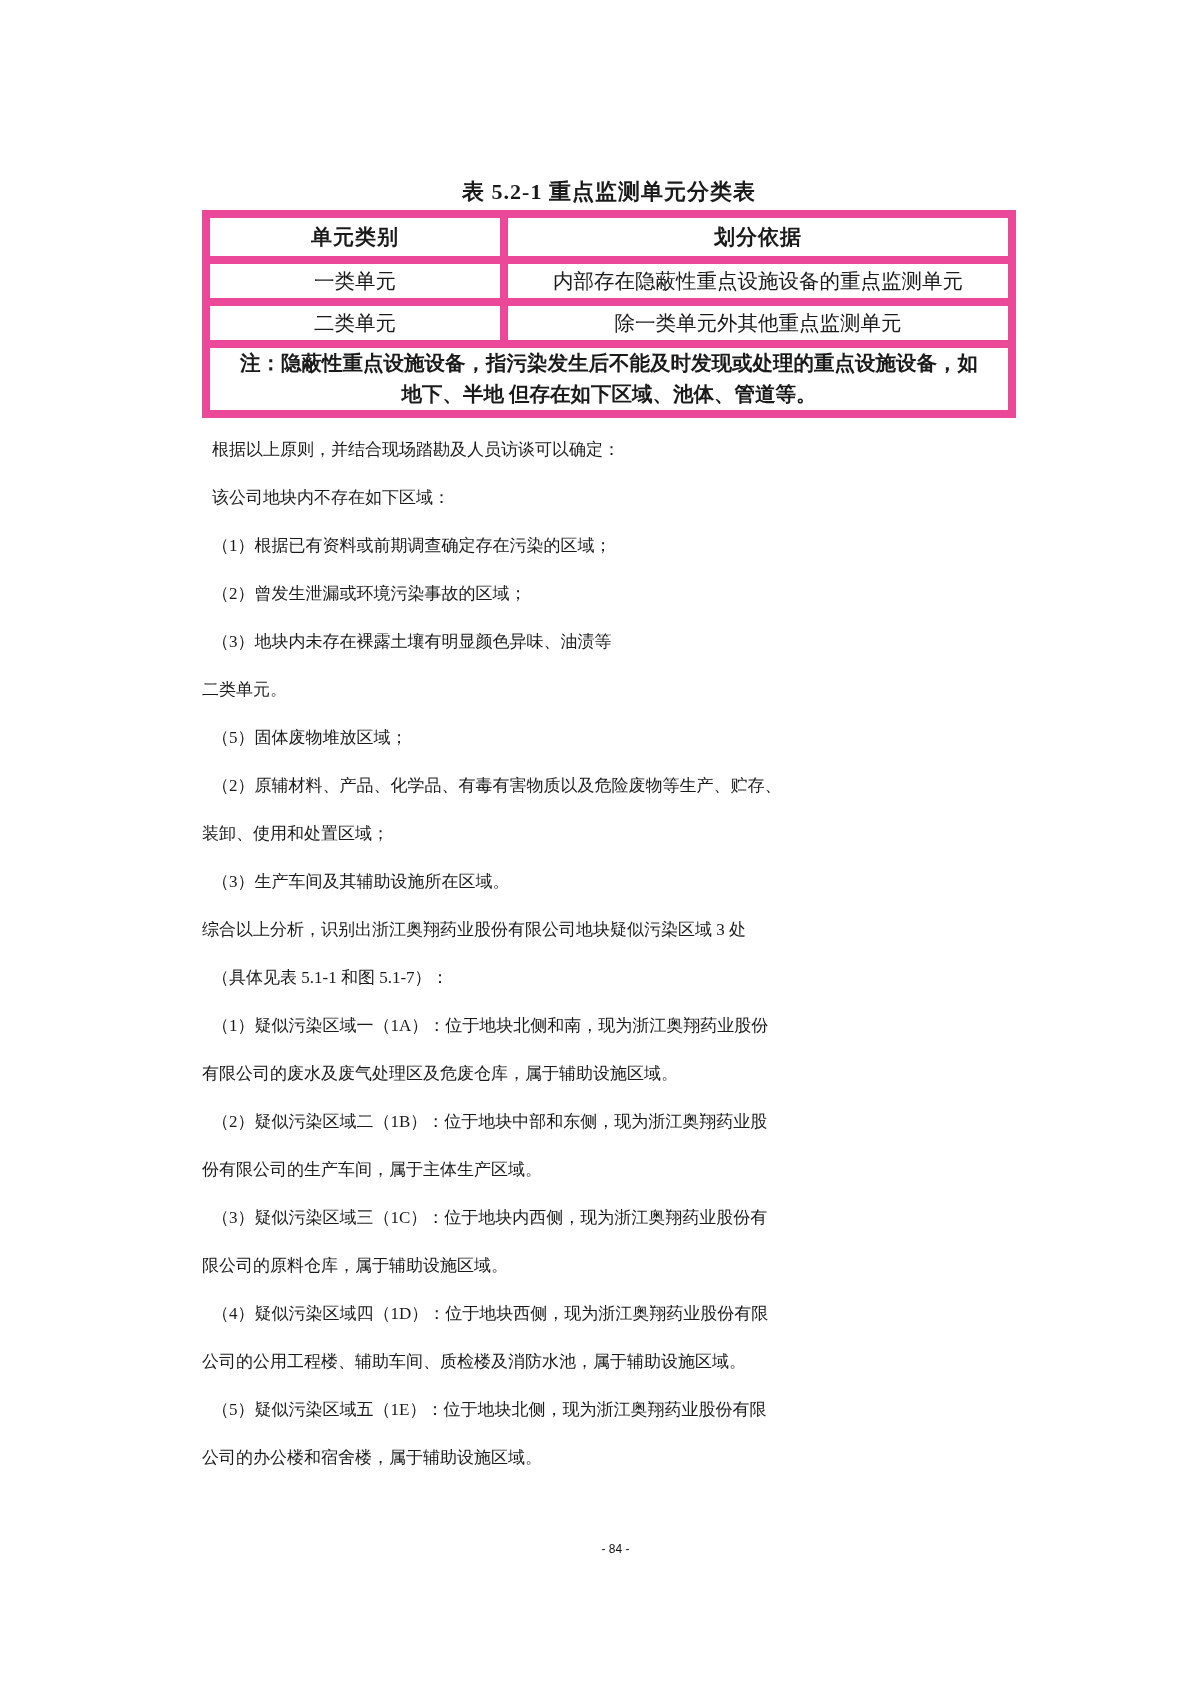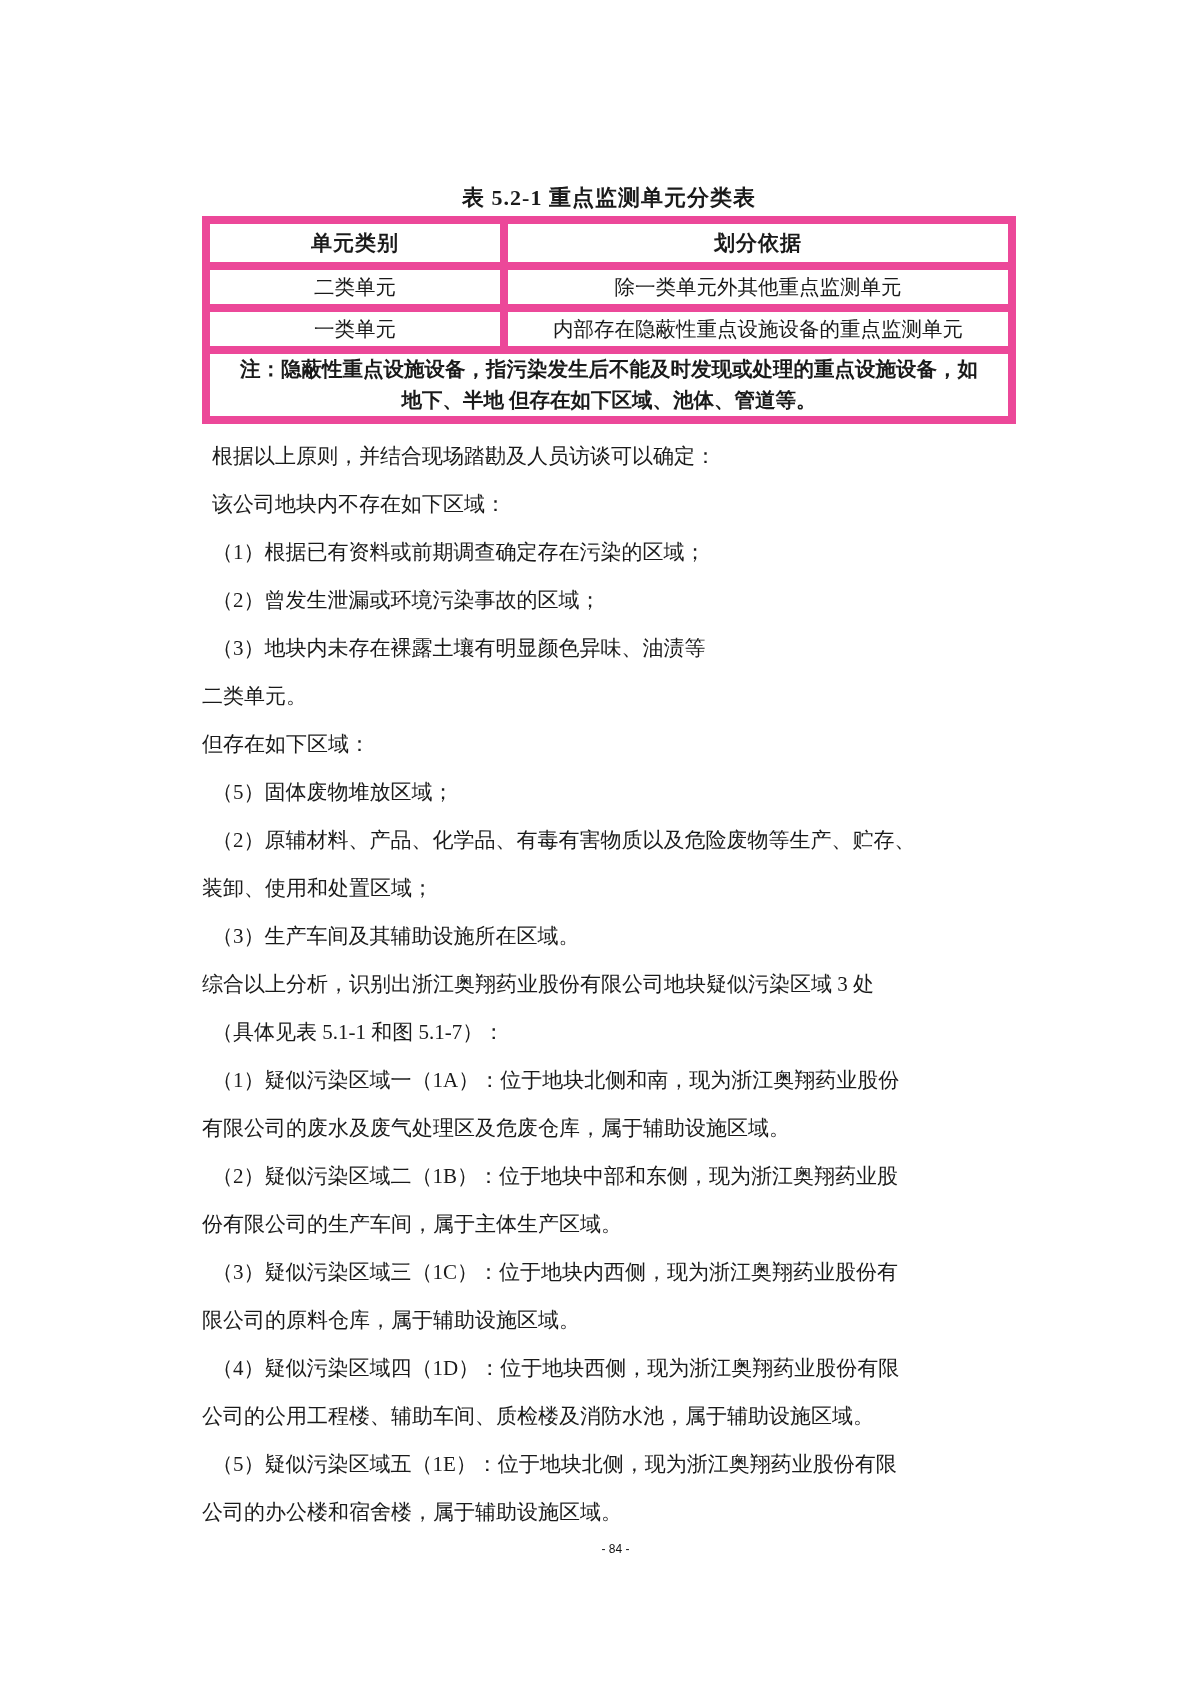--- a/index.html
+++ b/index.html
@@ -9,21 +9,21 @@
     height: 1696px;
     margin: 0 auto;
     background: #ffffff;
     font-family: "Liberation Serif", "DejaVu Serif", serif;
     color: #1a1a1a;
     overflow: hidden;
   }
   .content {
     position: absolute;
     left: 202px;
-    top: 184px;
+    top: 178px;
     width: 814px;
   }
   .caption {
     text-align: center;
     font-weight: bold;
     font-size: 22px;
     line-height: 27px;
     margin-bottom: 5px;
     letter-spacing: 1px;
   }
@@ -55,21 +55,21 @@
     text-align: left;
     height: auto;
     padding: 7px 10px 10px 8px;
     font-size: 20.5px;
   }
   td.note .note-line { line-height: 31px; white-space: nowrap; font-weight: bold; }
   .body-block { margin-top: 8px; }
   .line {
     height: 48px;
     line-height: 48px;
-    font-size: 21px;
+    font-size: 17px;
     white-space: nowrap;
   }
   .line.indent { padding-left: 10px; }
   .footer {
     position: absolute;
     top: 1542px;
     left: 0;
     width: 100%;
     text-align: center;
     font-size: 12px;
@@ -92,44 +92,43 @@
           <col>
         </colgroup>
       <thead>
         <tr>
           <th>单元类别</th>
           <th>划分依据</th>
         </tr>
       </thead>
       <tbody>
         <tr>
+          <td>一类单元</td>
+          <td>内部存在隐蔽性重点设施设备的重点监测单元</td>
+        </tr>
+        <tr>
           <td>二类单元</td>
           <td>除一类单元外其他重点监测单元</td>
-        </tr>
-        <tr>
-          <td>一类单元</td>
-          <td>内部存在隐蔽性重点设施设备的重点监测单元</td>
         </tr>
         <tr>
           <td class="note" colspan="2">
             <div class="note-line">注：隐蔽性重点设施设备，指污染发生后不能及时发现或处理的重点设施设备，如</div>
             <div class="note-line">地下、半地 但存在如下区域、池体、管道等。</div>
           </td>
         </tr>
       </tbody>
     </table>
 
     <div class="body-block">
       <div class="line indent">根据以上原则，并结合现场踏勘及人员访谈可以确定：</div>
       <div class="line indent">该公司地块内不存在如下区域：</div>
       <div class="line indent">（1）根据已有资料或前期调查确定存在污染的区域；</div>
       <div class="line indent">（2）曾发生泄漏或环境污染事故的区域；</div>
       <div class="line indent">（3）地块内未存在裸露土壤有明显颜色异味、油渍等</div>
       <div class="line">二类单元。</div>
-      <div class="line">但存在如下区域：</div>
       <div class="line indent">（5）固体废物堆放区域；</div>
       <div class="line indent">（2）原辅材料、产品、化学品、有毒有害物质以及危险废物等生产、贮存、</div>
       <div class="line">装卸、使用和处置区域；</div>
       <div class="line indent">（3）生产车间及其辅助设施所在区域。</div>
       <div class="line">综合以上分析，识别出浙江奥翔药业股份有限公司地块疑似污染区域 3 处</div>
       <div class="line indent">（具体见表 5.1-1 和图 5.1-7）：</div>
       <div class="line indent">（1）疑似污染区域一（1A）：位于地块北侧和南，现为浙江奥翔药业股份</div>
       <div class="line">有限公司的废水及废气处理区及危废仓库，属于辅助设施区域。</div>
       <div class="line indent">（2）疑似污染区域二（1B）：位于地块中部和东侧，现为浙江奥翔药业股</div>
       <div class="line">份有限公司的生产车间，属于主体生产区域。</div>

